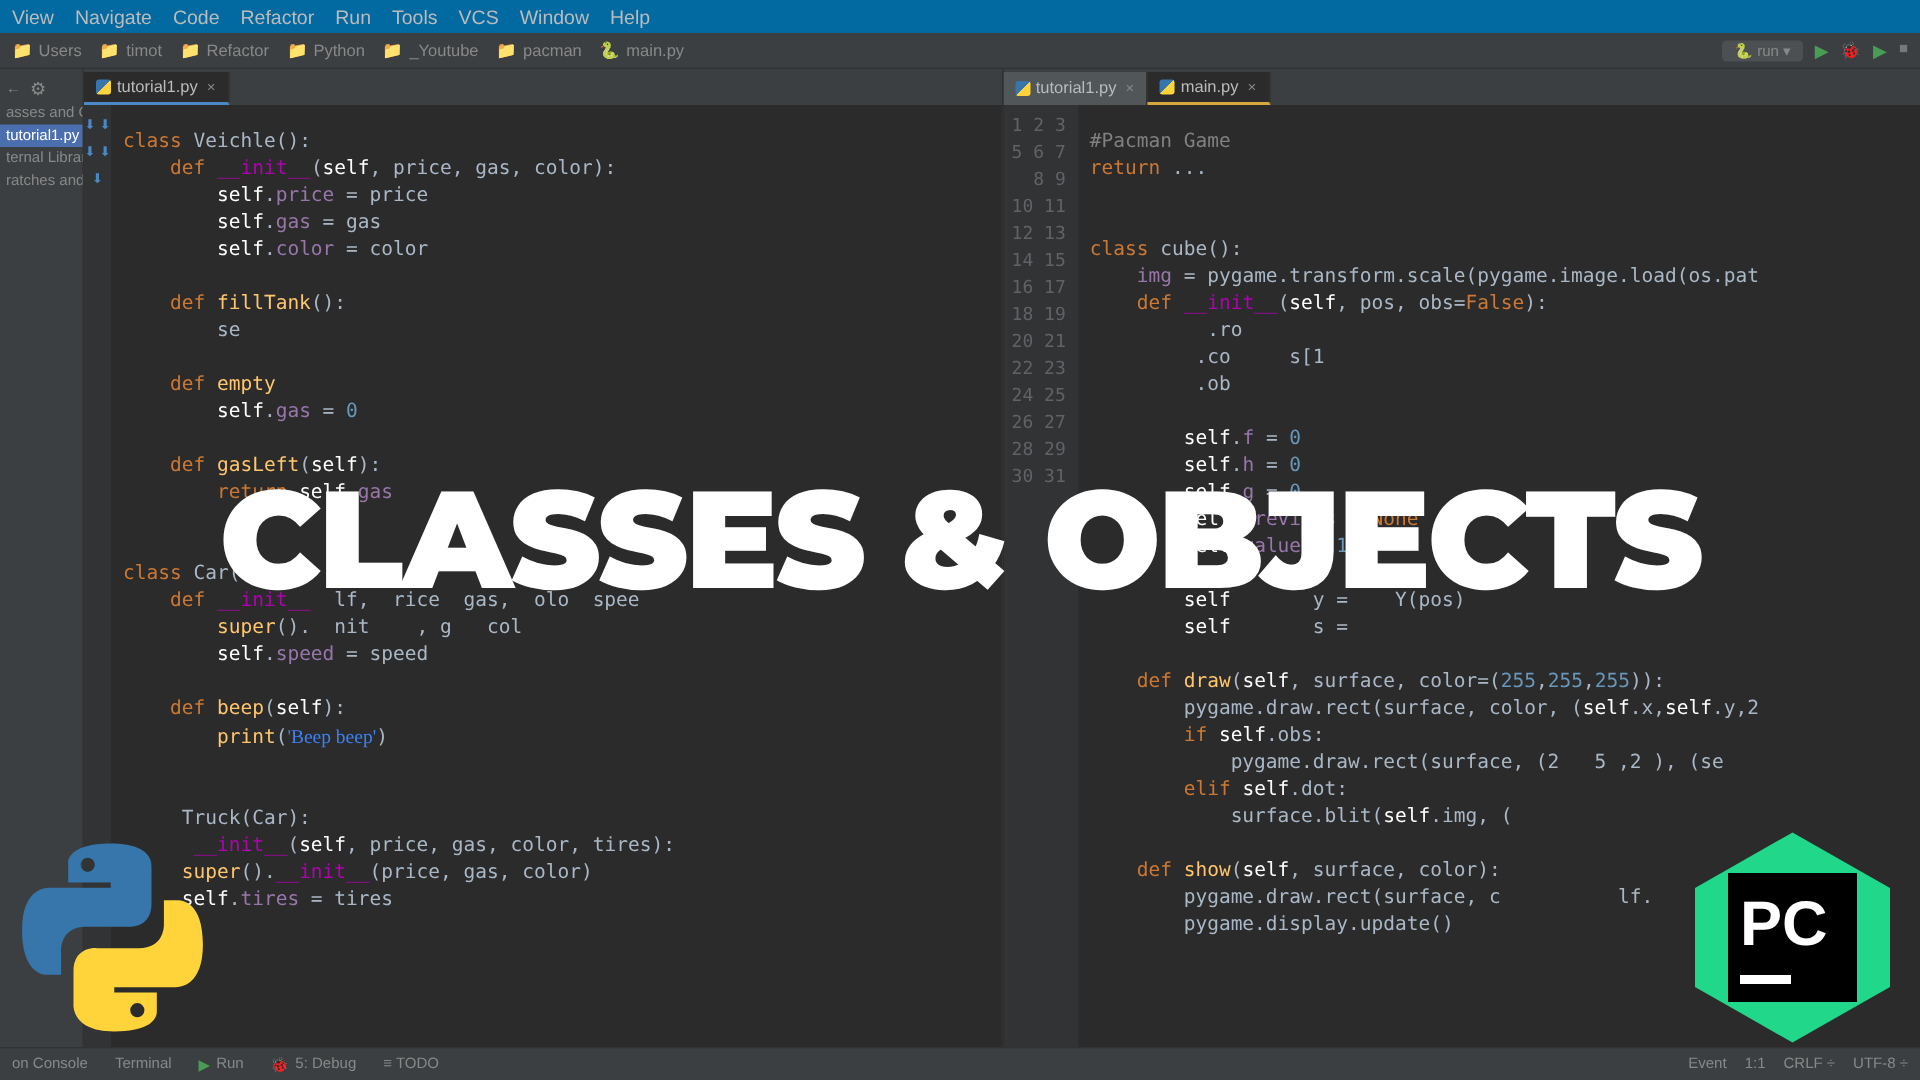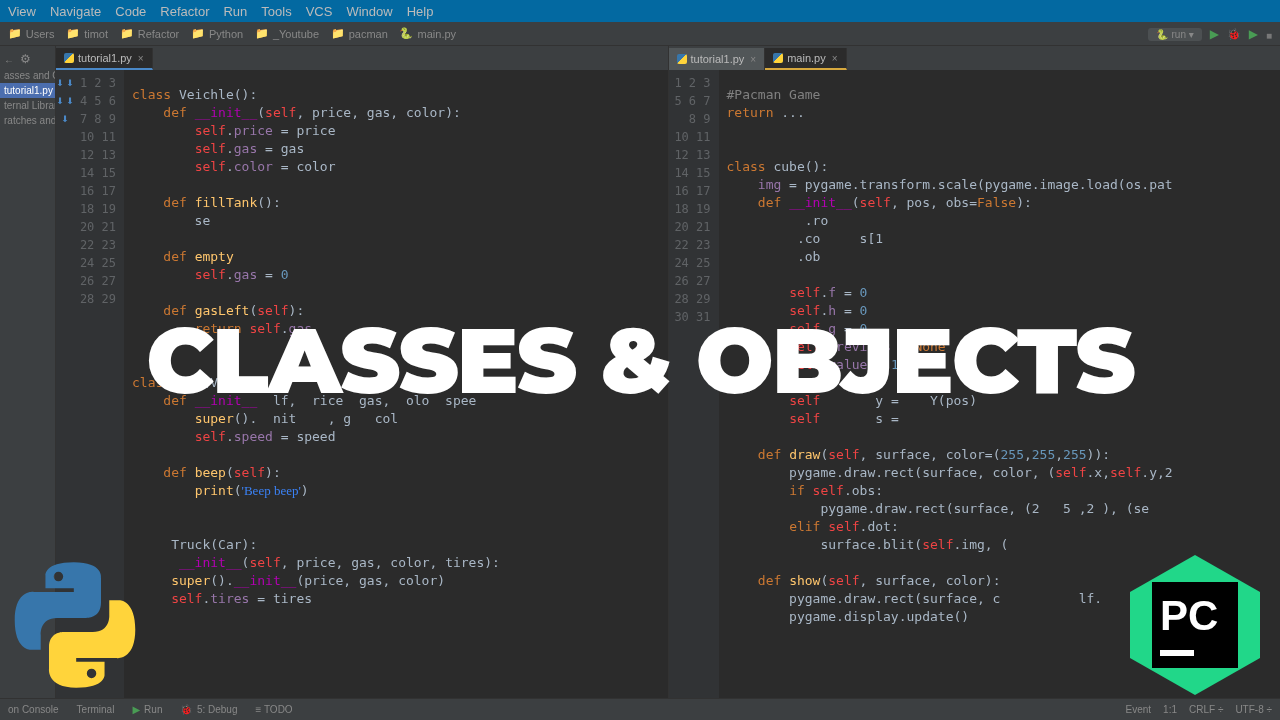--- a/index.html
+++ b/index.html
@@ -3,21 +3,21 @@
 <meta charset="utf-8">
 <style>
 * { margin: 0; padding: 0; box-sizing: border-box; }
 body { font-family: 'Segoe UI', sans-serif; background: #2b2b2b; color: #a9b7c6; width: 1280px; height: 720px; overflow: hidden; position: relative; }
 .menubar { background: #0369a1; height: 22px; display: flex; align-items: center; padding: 0 8px; font-size: 13px; color: #bbb; }
 .menubar span { margin-right: 14px; cursor: pointer; }
 .breadcrumb { background: #3c3f41; height: 24px; display: flex; align-items: center; padding: 0 8px; font-size: 11px; color: #888; border-bottom: 1px solid #323232; }
 .breadcrumb .crumb { margin-right: 12px; display: flex; align-items: center; }
 .breadcrumb .folder-icon { margin-right: 4px; color: #87939a; }
 .breadcrumb .py-icon { margin-right: 4px; color: #3c7c3c; }
-.run-config { margin-left: auto; display: flex; align-items: flex-end; gap: 8px; }
+.run-config { margin-left: auto; display: flex; align-items: flex-start; gap: 8px; }
 .run-config .run-label { color: #888; background: #4c5052; padding: 1px 8px; border-radius: 3px; font-size: 10px; }
 .run-config .play-icon { color: #499c54; font-size: 12px; }
 .run-config .bug-icon { color: #499c54; font-size: 11px; }
 .run-config .stop-icon { color: #787878; font-size: 10px; }
 .main { display: flex; height: calc(100% - 68px); }
 .sidebar { width: 56px; background: #3c3f41; border-right: 1px solid #323232; font-size: 10px; color: #888; padding-top: 4px; }
 .sidebar-toolbar { display: flex; gap: 6px; padding: 2px 4px; align-items: center; }
 .sidebar-toolbar .gear { font-size: 12px; }
 .sidebar-item { padding: 2px 4px; white-space: nowrap; overflow: hidden; font-size: 10px; }
 .sidebar-item.active { background: #4b6eaf; color: #fff; }
@@ -31,21 +31,21 @@
 .tab .close { color: #888; font-size: 10px; margin-left: 2px; }
 .tab .py-icon { width: 10px; height: 10px; background: linear-gradient(135deg, #3776ab 50%, #ffd43b 50%); border-radius: 2px; }
 .code-area { flex: 1; display: flex; overflow: hidden; background: #2b2b2b; }
 .gutter { width: 50px; background: #313335; color: #606366; text-align: right; padding: 4px 8px 4px 4px; font-family: 'Consolas', monospace; font-size: 12px; line-height: 18px; user-select: none; }
 .gutter-icons { width: 18px; background: #313335; padding-top: 4px; font-size: 9px; line-height: 18px; text-align: center; color: #606366; }
 .gutter-icons .ov { color: #4a88c7; }
 .code { flex: 1; padding: 16px 8px; font-family: 'Consolas', monospace; font-size: 13px; line-height: 18px; white-space: pre; overflow: hidden; }
 .kw { color: #cc7832; }
 .fn { color: #ffc66d; }
 .cls { color: #a9b7c6; }
-.slf { color: #ef4444; }
+.slf { color: #ffffff; }
 .par { color: #a9b7c6; }
 .prop { color: #9876aa; }
 .str { color: #3b82f6; font-family: Liberation Serif, serif; }
 .num { color: #6897bb; }
 .com { color: #808080; }
 .mag { color: #b200b2; }
 .bot-bar { position: absolute; bottom: 0; left: 0; right: 0; height: 22px; background: #3c3f41; border-top: 1px solid #323232; display: flex; align-items: center; font-size: 10px; color: #888; padding: 0 8px; }
 .bot-bar .item { margin-right: 18px; display: flex; align-items: center; gap: 4px; }
 .bot-bar .right { margin-left: auto; display: flex; gap: 12px; }
 .overlay { position: absolute; top: 0; left: 0; right: 0; bottom: 0; display: flex; flex-direction: column; align-items: center; justify-content: center; pointer-events: none; }
@@ -153,50 +153,20 @@
 
 
 <span class="ov">⬇</span>
 
 
 
 
 
 
 
-</div>
-        <div class="gutter" id="left-gutter">1
-2
-3
-4
-5
-6
-7
-8
-9
-10
-11
-12
-13
-14
-15
-16
-17
-18
-19
-20
-21
-22
-23
-24
-25
-26
-27
-28
-29
 </div>
         <div class="code" id="left-code"><span class="kw">class</span> <span class="cls">Veichle</span>():
     <span class="kw">def</span> <span class="mag">__init__</span>(<span class="slf">self</span>, <span class="par">price</span>, <span class="par">gas</span>, <span class="par">color</span>):
         <span class="slf">self</span>.<span class="prop">price</span> = price
         <span class="slf">self</span>.<span class="prop">gas</span> = gas
         <span class="slf">self</span>.<span class="prop">color</span> = color
 
     <span class="kw">def</span> <span class="fn">fillTank</span>():
         se
 

